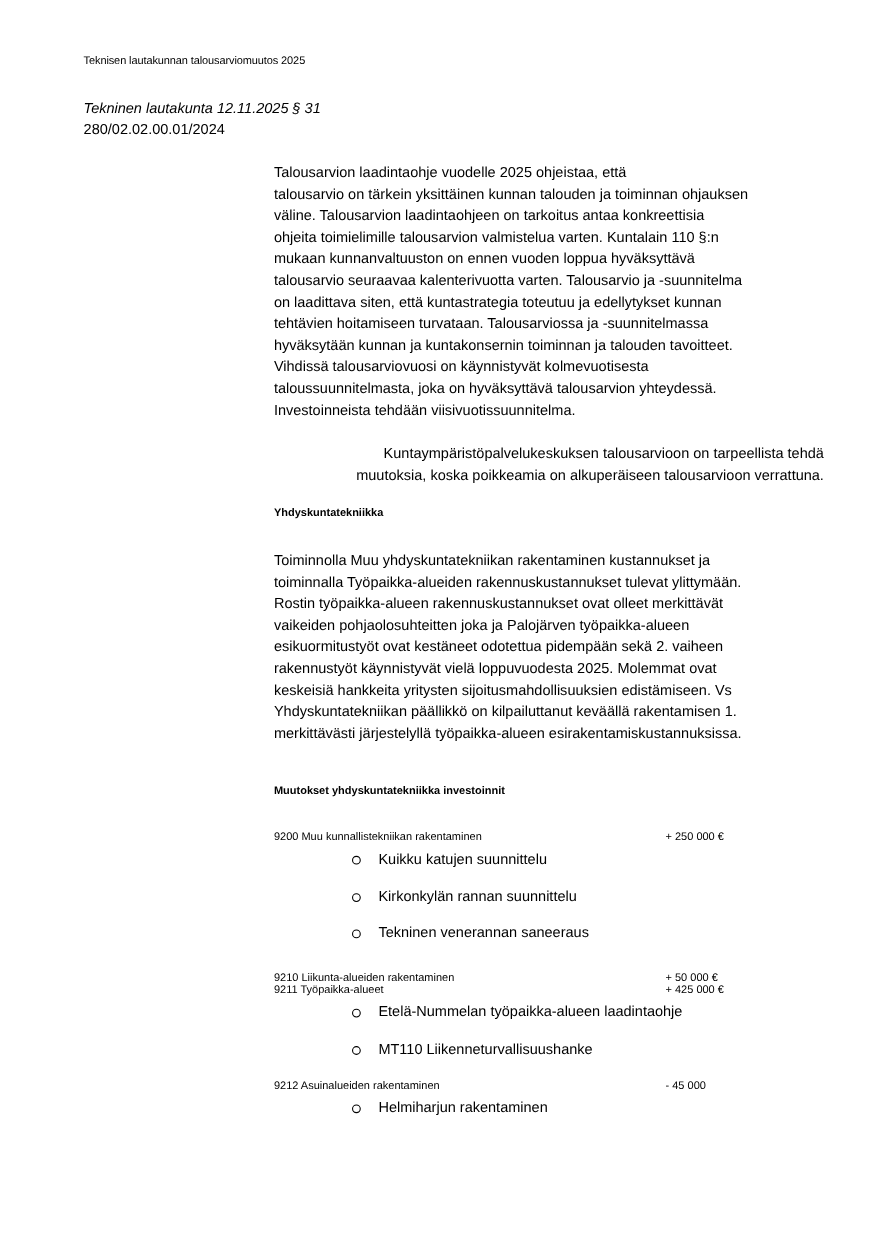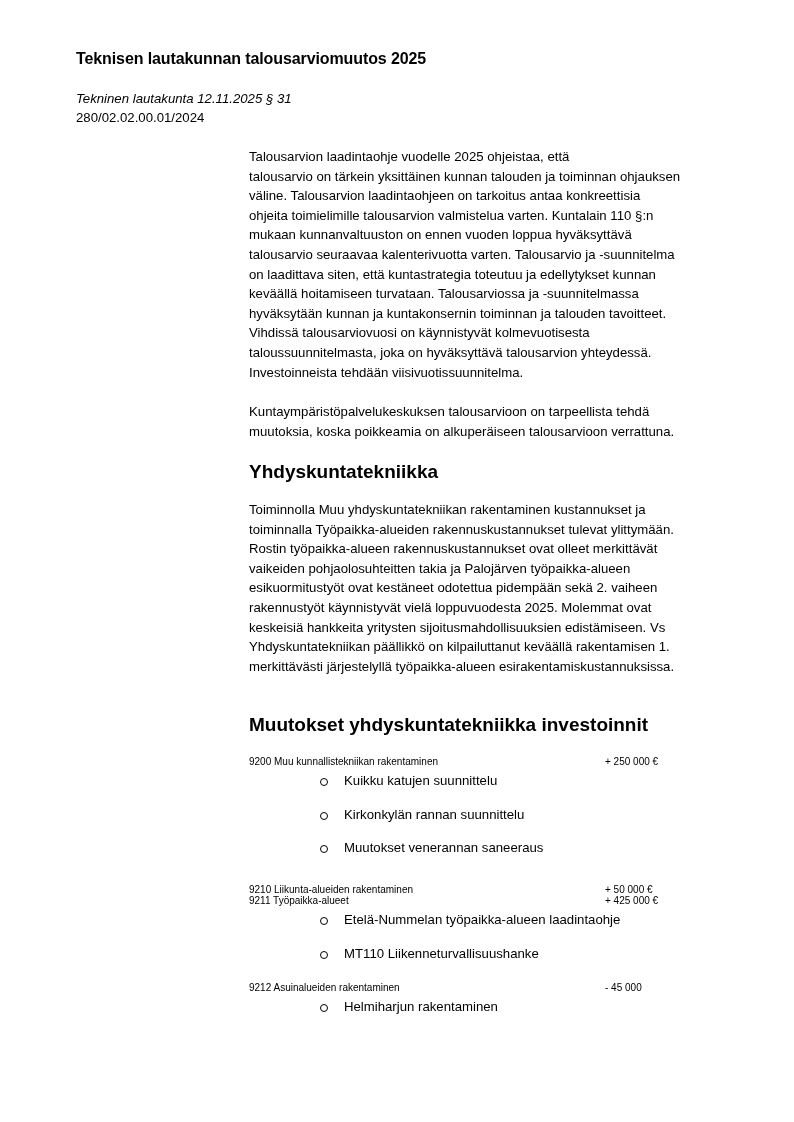--- a/index.html
+++ b/index.html
@@ -11,40 +11,40 @@
     width: 794px;
     height: 1122px;
     position: relative;
     overflow: hidden;
     font-family: "Liberation Sans", sans-serif;
     color: #000000;
   }
   .abs { position: absolute; white-space: nowrap; }
   .title {
     left: 76px; top: 50px;
-    font-size: 16px; font-weight: bold;
+    font-size: 10px; font-weight: normal;
     letter-spacing: -0.1px;
   }
   .meta {
     left: 76px;
     font-size: 13.2px;
     line-height: 19.5px;
   }
   .body-text {
     position: absolute;
     left: 249px;
     width: 500px;
     font-size: 13.2px;
     line-height: 19.6px;
   }
   .body-text .ln { display: block; white-space: nowrap; }
   .heading {
     position: absolute;
     left: 249px;
-    font-size: 19px;
+    font-size: 10px;
     font-weight: bold;
     white-space: nowrap;
   }
   .inv-row {
     position: absolute;
     left: 249px;
     width: 460px;
     font-size: 10px;
     height: 19px;
     line-height: 19px;
@@ -76,60 +76,60 @@
 <div class="abs meta" style="top:108px;">280/02.02.00.01/2024</div>
 
 <div class="body-text" style="top:147px;">
   <span class="ln">Talousarvion laadintaohje vuodelle 2025 ohjeistaa, että</span>
   <span class="ln">talousarvio on tärkein yksittäinen kunnan talouden ja toiminnan ohjauksen</span>
   <span class="ln">väline. Talousarvion laadintaohjeen on tarkoitus antaa konkreettisia</span>
   <span class="ln">ohjeita toimielimille talousarvion valmistelua varten. Kuntalain 110 §:n</span>
   <span class="ln">mukaan kunnanvaltuuston on ennen vuoden loppua hyväksyttävä</span>
   <span class="ln">talousarvio seuraavaa kalenterivuotta varten. Talousarvio ja -suunnitelma</span>
   <span class="ln">on laadittava siten, että kuntastrategia toteutuu ja edellytykset kunnan</span>
-  <span class="ln">keväällä hoitamiseen turvataan. Talousarviossa ja -suunnitelmassa</span>
+  <span class="ln">tehtävien hoitamiseen turvataan. Talousarviossa ja -suunnitelmassa</span>
   <span class="ln">hyväksytään kunnan ja kuntakonsernin toiminnan ja talouden tavoitteet.</span>
   <span class="ln">Vihdissä talousarviovuosi on käynnistyvät kolmevuotisesta</span>
   <span class="ln">taloussuunnitelmasta, joka on hyväksyttävä talousarvion yhteydessä.</span>
   <span class="ln">Investoinneista tehdään viisivuotissuunnitelma.</span>
 </div>
 
-<div class="body-text" style="top:402px;">
+<div class="body-text" style="top:402px;text-align:right;">
   <span class="ln">Kuntaympäristöpalvelukeskuksen talousarvioon on tarpeellista tehdä</span>
   <span class="ln">muutoksia, koska poikkeamia on alkuperäiseen talousarvioon verrattuna.</span>
 </div>
 
 <div class="heading" style="top:461px;">Yhdyskuntatekniikka</div>
 
 <div class="body-text" style="top:500px;">
   <span class="ln">Toiminnolla Muu yhdyskuntatekniikan rakentaminen kustannukset ja</span>
   <span class="ln">toiminnalla Työpaikka-alueiden rakennuskustannukset tulevat ylittymään.</span>
   <span class="ln">Rostin työpaikka-alueen rakennuskustannukset ovat olleet merkittävät</span>
-  <span class="ln">vaikeiden pohjaolosuhteitten takia ja Palojärven työpaikka-alueen</span>
+  <span class="ln">vaikeiden pohjaolosuhteitten joka ja Palojärven työpaikka-alueen</span>
   <span class="ln">esikuormitustyöt ovat kestäneet odotettua pidempään sekä 2. vaiheen</span>
   <span class="ln">rakennustyöt käynnistyvät vielä loppuvuodesta 2025. Molemmat ovat</span>
   <span class="ln">keskeisiä hankkeita yritysten sijoitusmahdollisuuksien edistämiseen. Vs</span>
   <span class="ln">Yhdyskuntatekniikan päällikkö on kilpailuttanut keväällä rakentamisen 1.</span>
   <span class="ln">merkittävästi järjestelyllä työpaikka-alueen esirakentamiskustannuksissa.</span>
 </div>
 
 <div class="heading" style="top:714px;">Muutokset yhdyskuntatekniikka investoinnit</div>
 
 <div class="inv-row" style="top:752px;">
   <span class="code-label">9200 Muu kunnallistekniikan rakentaminen</span>
   <span class="amount">+ 250 000 €</span>
 </div>
 <div class="sub-item" style="top:771px;">
   <span class="bullet"></span><span>Kuikku katujen suunnittelu</span>
 </div>
 <div class="sub-item" style="top:805px;">
   <span class="bullet"></span><span>Kirkonkylän rannan suunnittelu</span>
 </div>
 <div class="sub-item" style="top:838px;">
-  <span class="bullet"></span><span>Muutokset venerannan saneeraus</span>
+  <span class="bullet"></span><span>Tekninen venerannan saneeraus</span>
 </div>
 
 <div class="inv-row" style="top:880px;">
   <span class="code-label">9210 Liikunta-alueiden rakentaminen</span>
   <span class="amount">+ 50 000 €</span>
 </div>
 
 <div class="inv-row" style="top:891px;">
   <span class="code-label">9211 Työpaikka-alueet</span>
   <span class="amount">+ 425 000 €</span>

